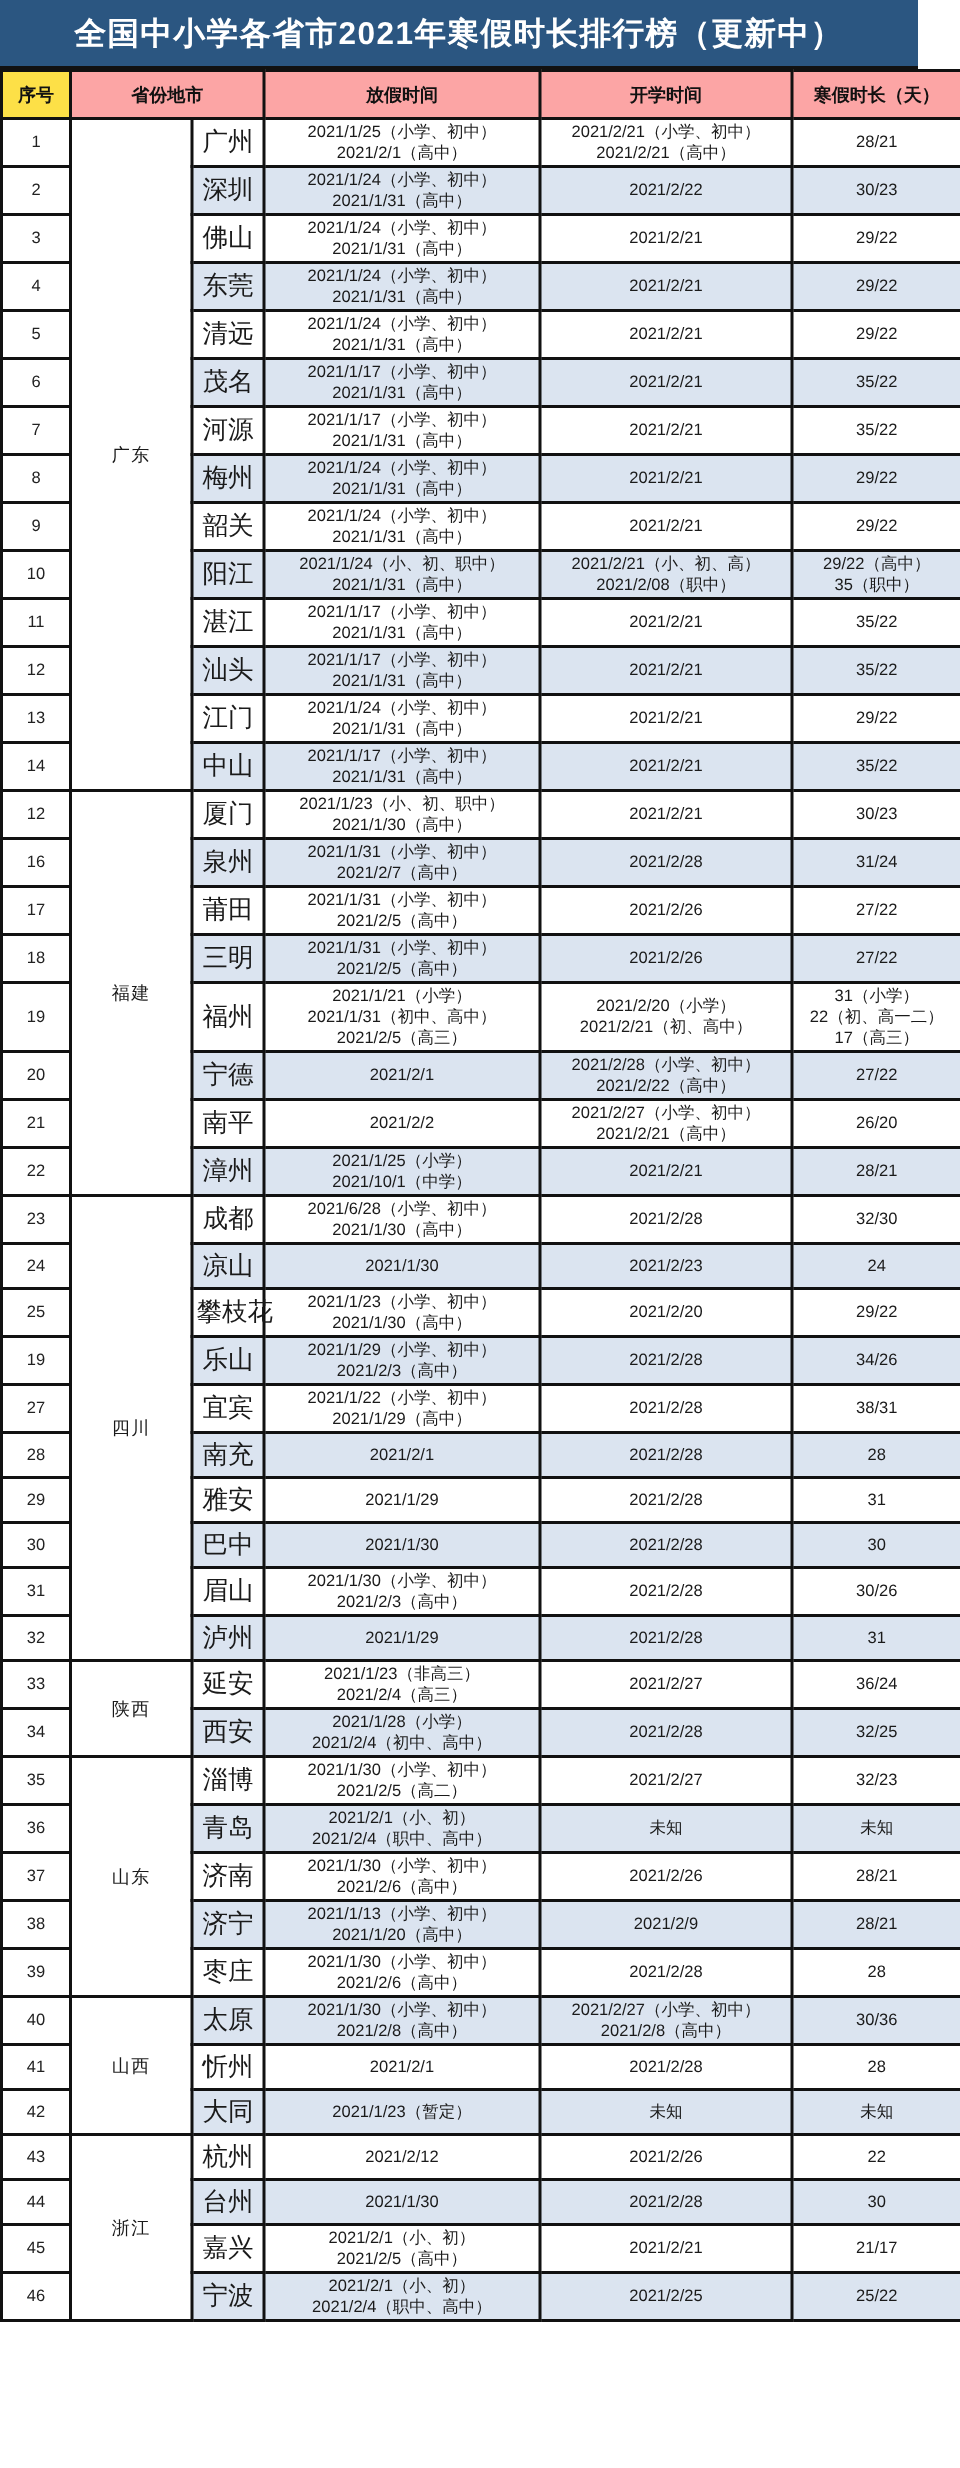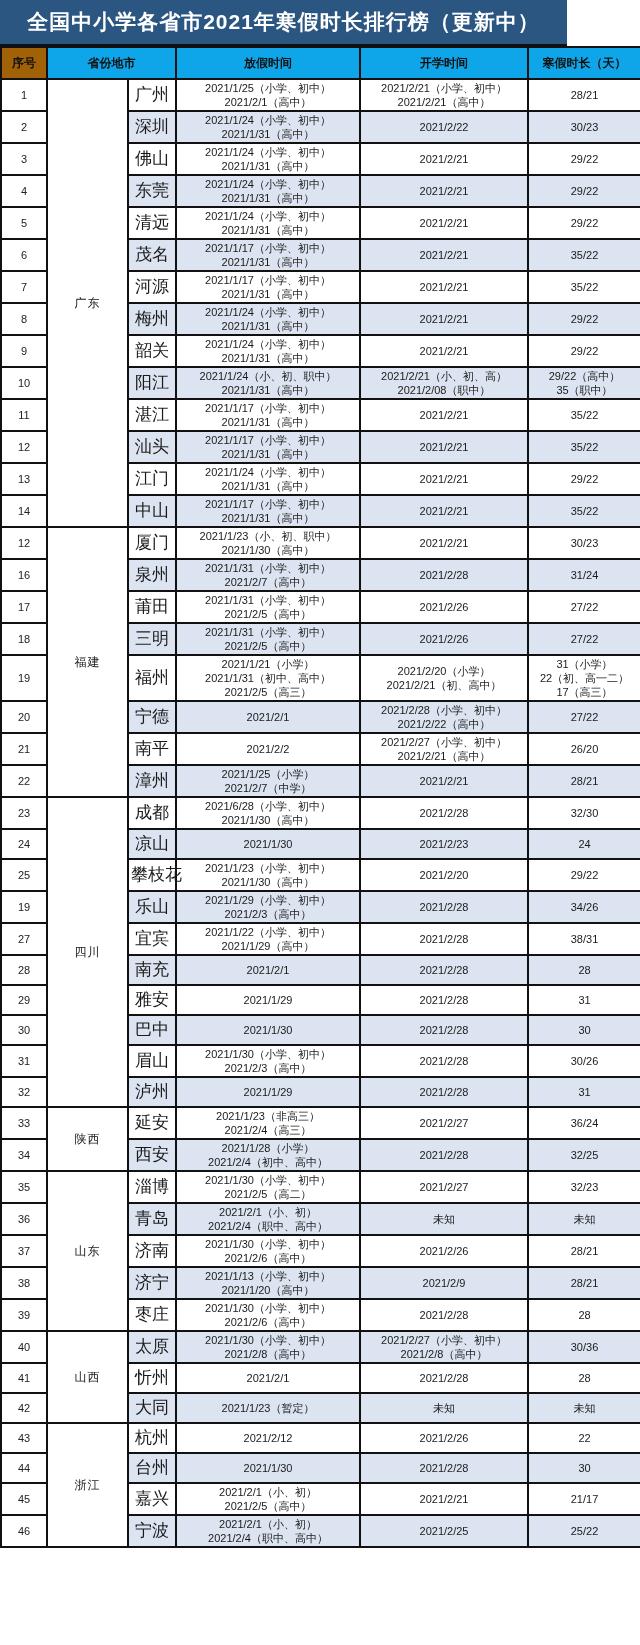--- a/index.html
+++ b/index.html
@@ -1,29 +1,29 @@
 <!DOCTYPE html>
 <html><head>
 <meta charset="utf-8">
 <style>
   html,body{margin:0;padding:0;background:#ffffff;}
   body{width:640px;font-family:"Liberation Sans","DejaVu Sans",sans-serif;color:#1a1a1a;}
   .title-bar{
-    width:567px;height:46px;background:#2b5681;color:#ffffff;
+    width:612px;height:46px;background:#2b5681;color:#ffffff;
     display:flex;align-items:center;justify-content:center;
     font-size:21px;font-weight:bold;letter-spacing:1px;
     border-bottom:2px solid #111111;box-sizing:border-box;
   }
   table.rank{width:640px;border-collapse:collapse;table-layout:fixed;}
   th,td{
     border:2px solid #111111;text-align:center;vertical-align:middle;
     padding:1px 2px;box-sizing:border-box;word-break:break-all;
   }
-  thead th{background:#0ea5e9;font-size:12px;font-weight:bold;height:32px;color:#111111;}
-  thead th.hdr-no{background:#a16207;}
+  thead th{background:#fca5a5;font-size:12px;font-weight:bold;height:32px;color:#111111;}
+  thead th.hdr-no{background:#fde047;}
   td{font-size:11px;line-height:14px;height:30px;background:#ffffff;}
   td.no-cell{font-size:11px;color:#222222;}
   td.prov-cell{font-size:12px;letter-spacing:1px;margin-top:37px;}
   td.city-cell{font-size:17px;}
   td.stripe{background:#dbe4f0;}
   td div{white-space:nowrap;}
 </style>
 </head>
 <body>
 
@@ -441,21 +441,21 @@
       </tr>
       <tr>
         <td class="no-cell">
           <div>22</div>
         </td>
         <td class="city-cell stripe">
           <div>漳州</div>
         </td>
         <td class="vac-cell stripe">
           <div>2021/1/25（小学）</div>
-          <div>2021/2/7（中学）</div>
+          <div>2021/10/1（中学）</div>
         </td>
         <td class="start-cell stripe">
           <div>2021/2/21</div>
         </td>
         <td class="dur-cell stripe">
           <div>28/21</div>
         </td>
       </tr>
       <tr>
         <td class="no-cell">

